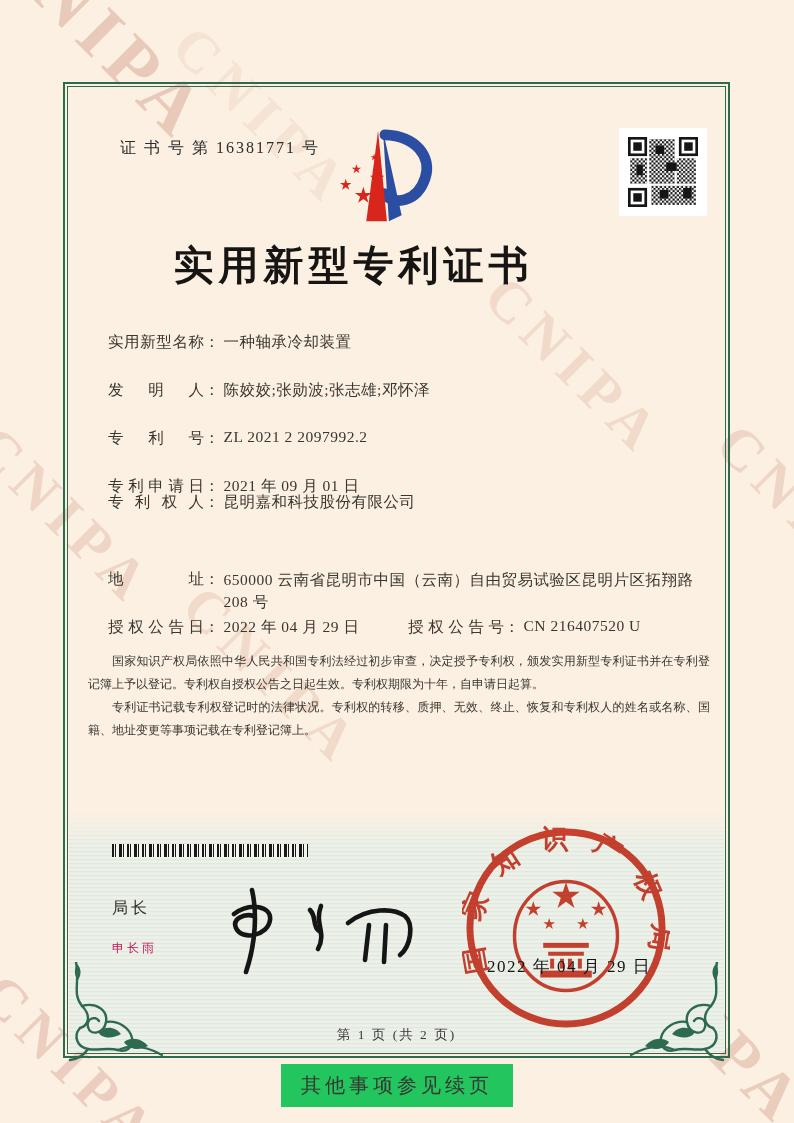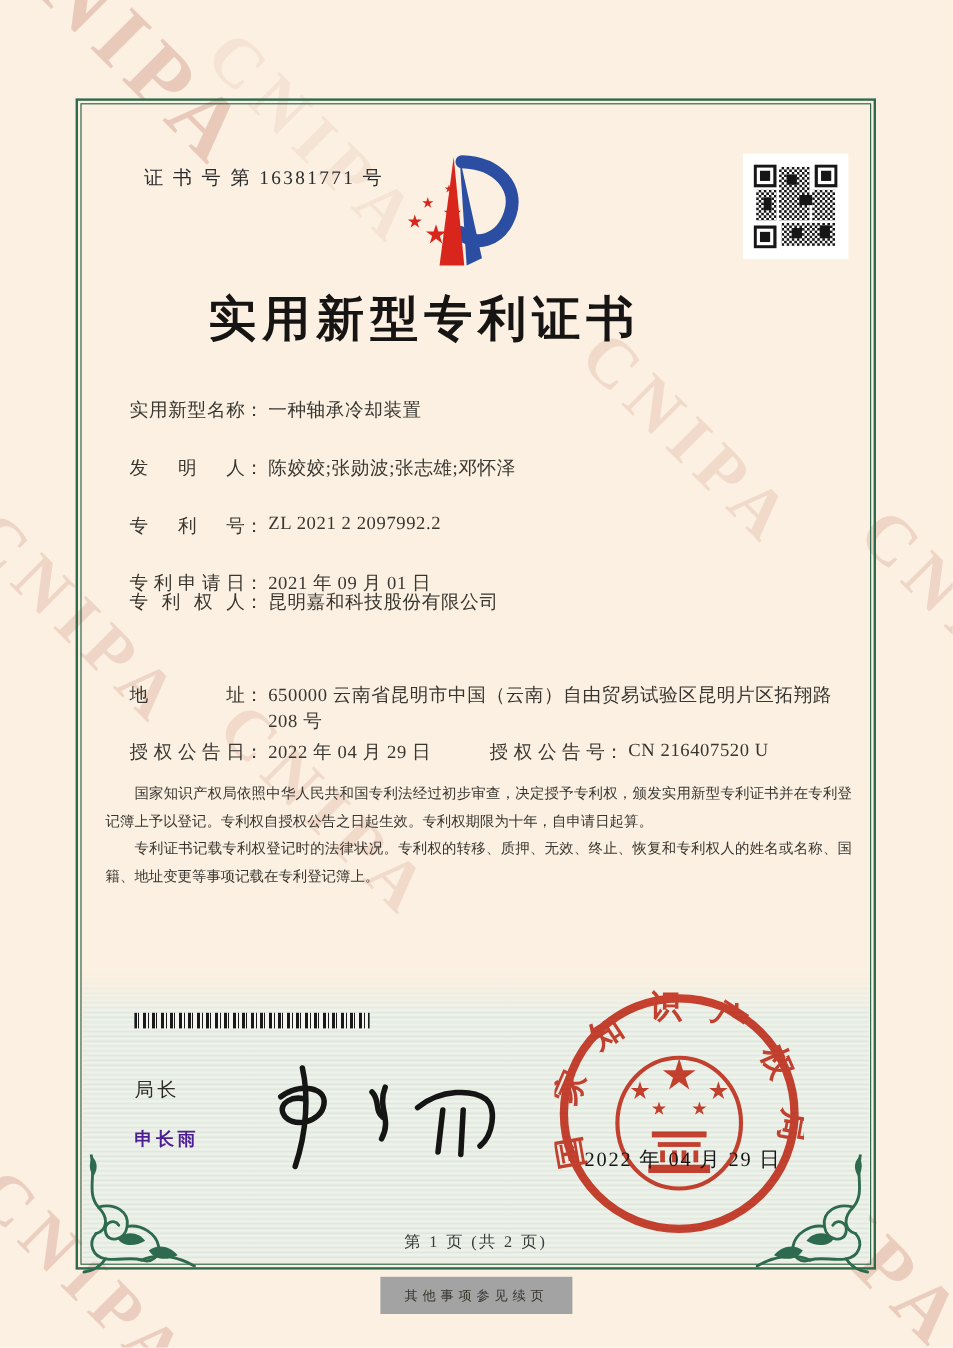--- a/index.html
+++ b/index.html
@@ -79,32 +79,32 @@
   
   .barcode{
     position:absolute;left:112px;top:844px;width:196px;height:13px;z-index:5;
     background:repeating-linear-gradient(90deg,
       #191919 0 2px, #f4f4f0 2px 3px,
       #191919 3px 4px, #f4f4f0 4px 7px,
       #191919 7px 10px, #f4f4f0 10px 11px,
       #191919 11px 12px, #f4f4f0 12px 15px);
   }
   .sig-title{position:absolute;left:112px;top:898px;z-index:5;font-size:16px;letter-spacing:3px;color:#2f2c28;}
-  .sig-name{position:absolute;left:112px;top:940px;z-index:5;font-size:15px;letter-spacing:3px;color:#4c1d95;font-weight:bold;}
+  .sig-name{position:absolute;left:112px;top:940px;z-index:5;font-size:12px;letter-spacing:3px;color:#be185d;}
   .signature-svg{position:absolute;left:222px;top:880px;width:200px;height:100px;z-index:5;}
   .seal{position:absolute;left:462px;top:824px;width:208px;height:208px;z-index:5;mix-blend-mode:multiply;opacity:.95;}
   .seal-date{
     position:absolute;left:487px;top:955px;z-index:6;font-size:17px;letter-spacing:1.5px;
     color:#141414;white-space:nowrap;
   }
   .page-info{position:absolute;left:63px;top:1026px;width:667px;z-index:5;text-align:center;
     font-size:13.5px;letter-spacing:2px;color:#3a3a3a;}
   .footer-note{
     position:absolute;top:1064px;left:50%;transform:translateX(-50%);z-index:4;
-    background:#a3a3a3;padding:8px 20px;font-size:11px;letter-spacing:4px;color:#39352f;white-space:nowrap;
+    background:#22c55e;padding:8px 20px;font-size:20px;letter-spacing:4px;color:#39352f;white-space:nowrap;
   }
   .hidden-defs{position:absolute;width:0;height:0;overflow:hidden;}
 </style>
 </head>
 <body>
 
 <div class="page">
 
   <svg class="hidden-defs" aria-hidden="true">
     <defs>

